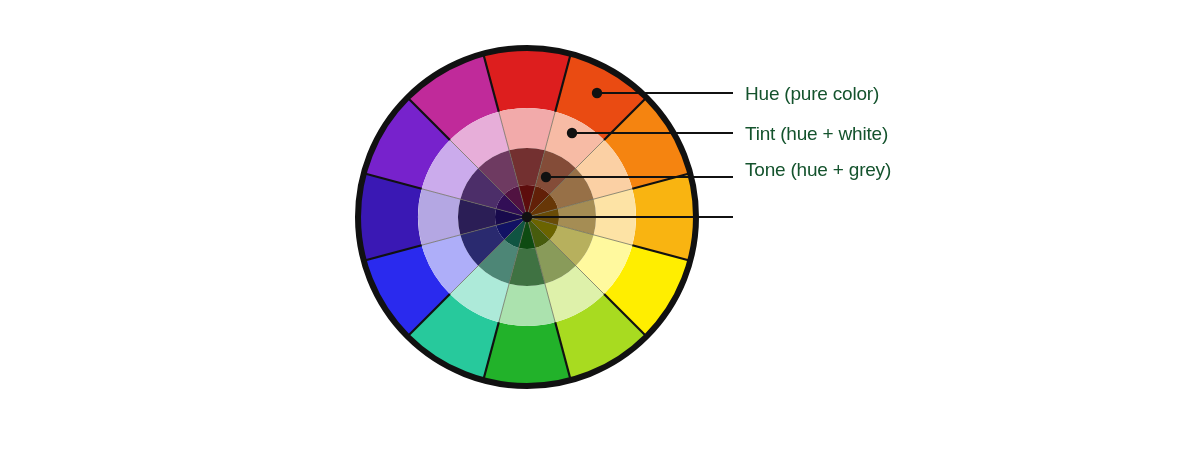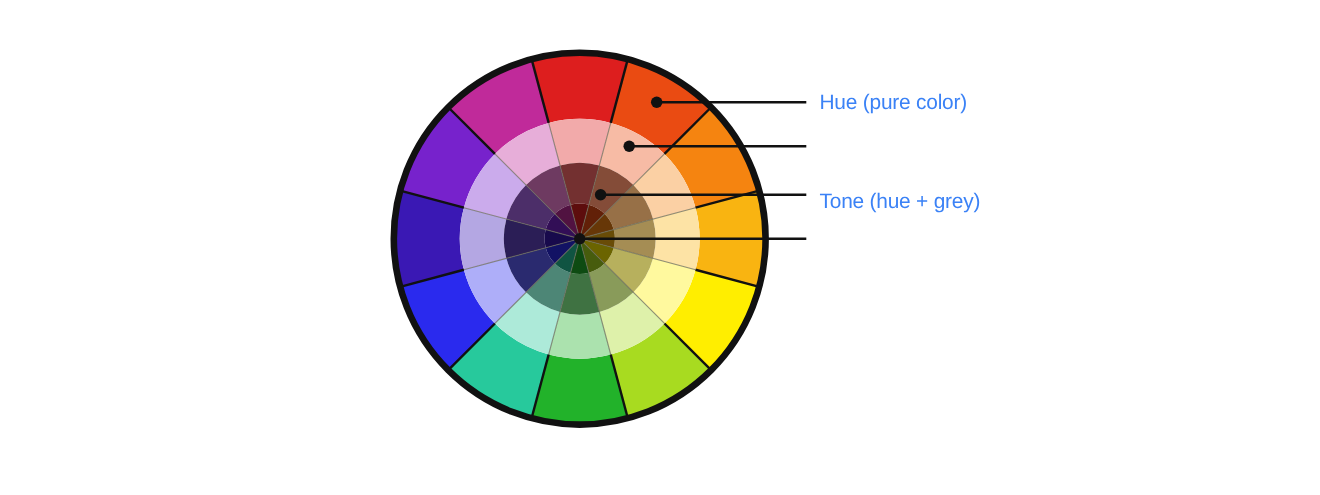--- a/index.html
+++ b/index.html
@@ -25,21 +25,21 @@
     top: 0;
     width: 1200px;
     height: 450px;
     display: block;
   }
   .legend-label {
     position: absolute;
     font-family: "Liberation Sans", sans-serif;
     font-size: 19px;
     font-weight: 400;
-    color: #3b82f6;
+    color: #14532d;
     white-space: nowrap;
     letter-spacing: -0.2px;
     line-height: 1;
   }
 </style>
 </head>
 <body>
 
 <div id="stage">
 
@@ -126,15 +126,16 @@
         <polyline points="572,133 660,133 733,133" fill="none" stroke="#111111" stroke-width="2.2"></polyline>
         <circle cx="572" cy="133" r="5.2" fill="#111111"></circle>
         <polyline points="546,177 676,177 733,177" fill="none" stroke="#111111" stroke-width="2.2"></polyline>
         <circle cx="546" cy="177" r="5.2" fill="#111111"></circle>
         <polyline points="527,217 688,217 733,217" fill="none" stroke="#111111" stroke-width="2.2"></polyline>
         <circle cx="527" cy="217" r="5.2" fill="#111111"></circle>
       </g>
   </svg>
 
   <div class="legend-label" style="left: 745px; top: 84px;">Hue (pure color)</div>
-  <div class="legend-label" style="left: 745px; top: 174px;">Tone (hue + grey)</div>
+  <div class="legend-label" style="left: 745px; top: 124px;">Tint (hue + white)</div>
+  <div class="legend-label" style="left: 745px; top: 160px;">Tone (hue + grey)</div>
 
 </div>
 
 </body></html>

